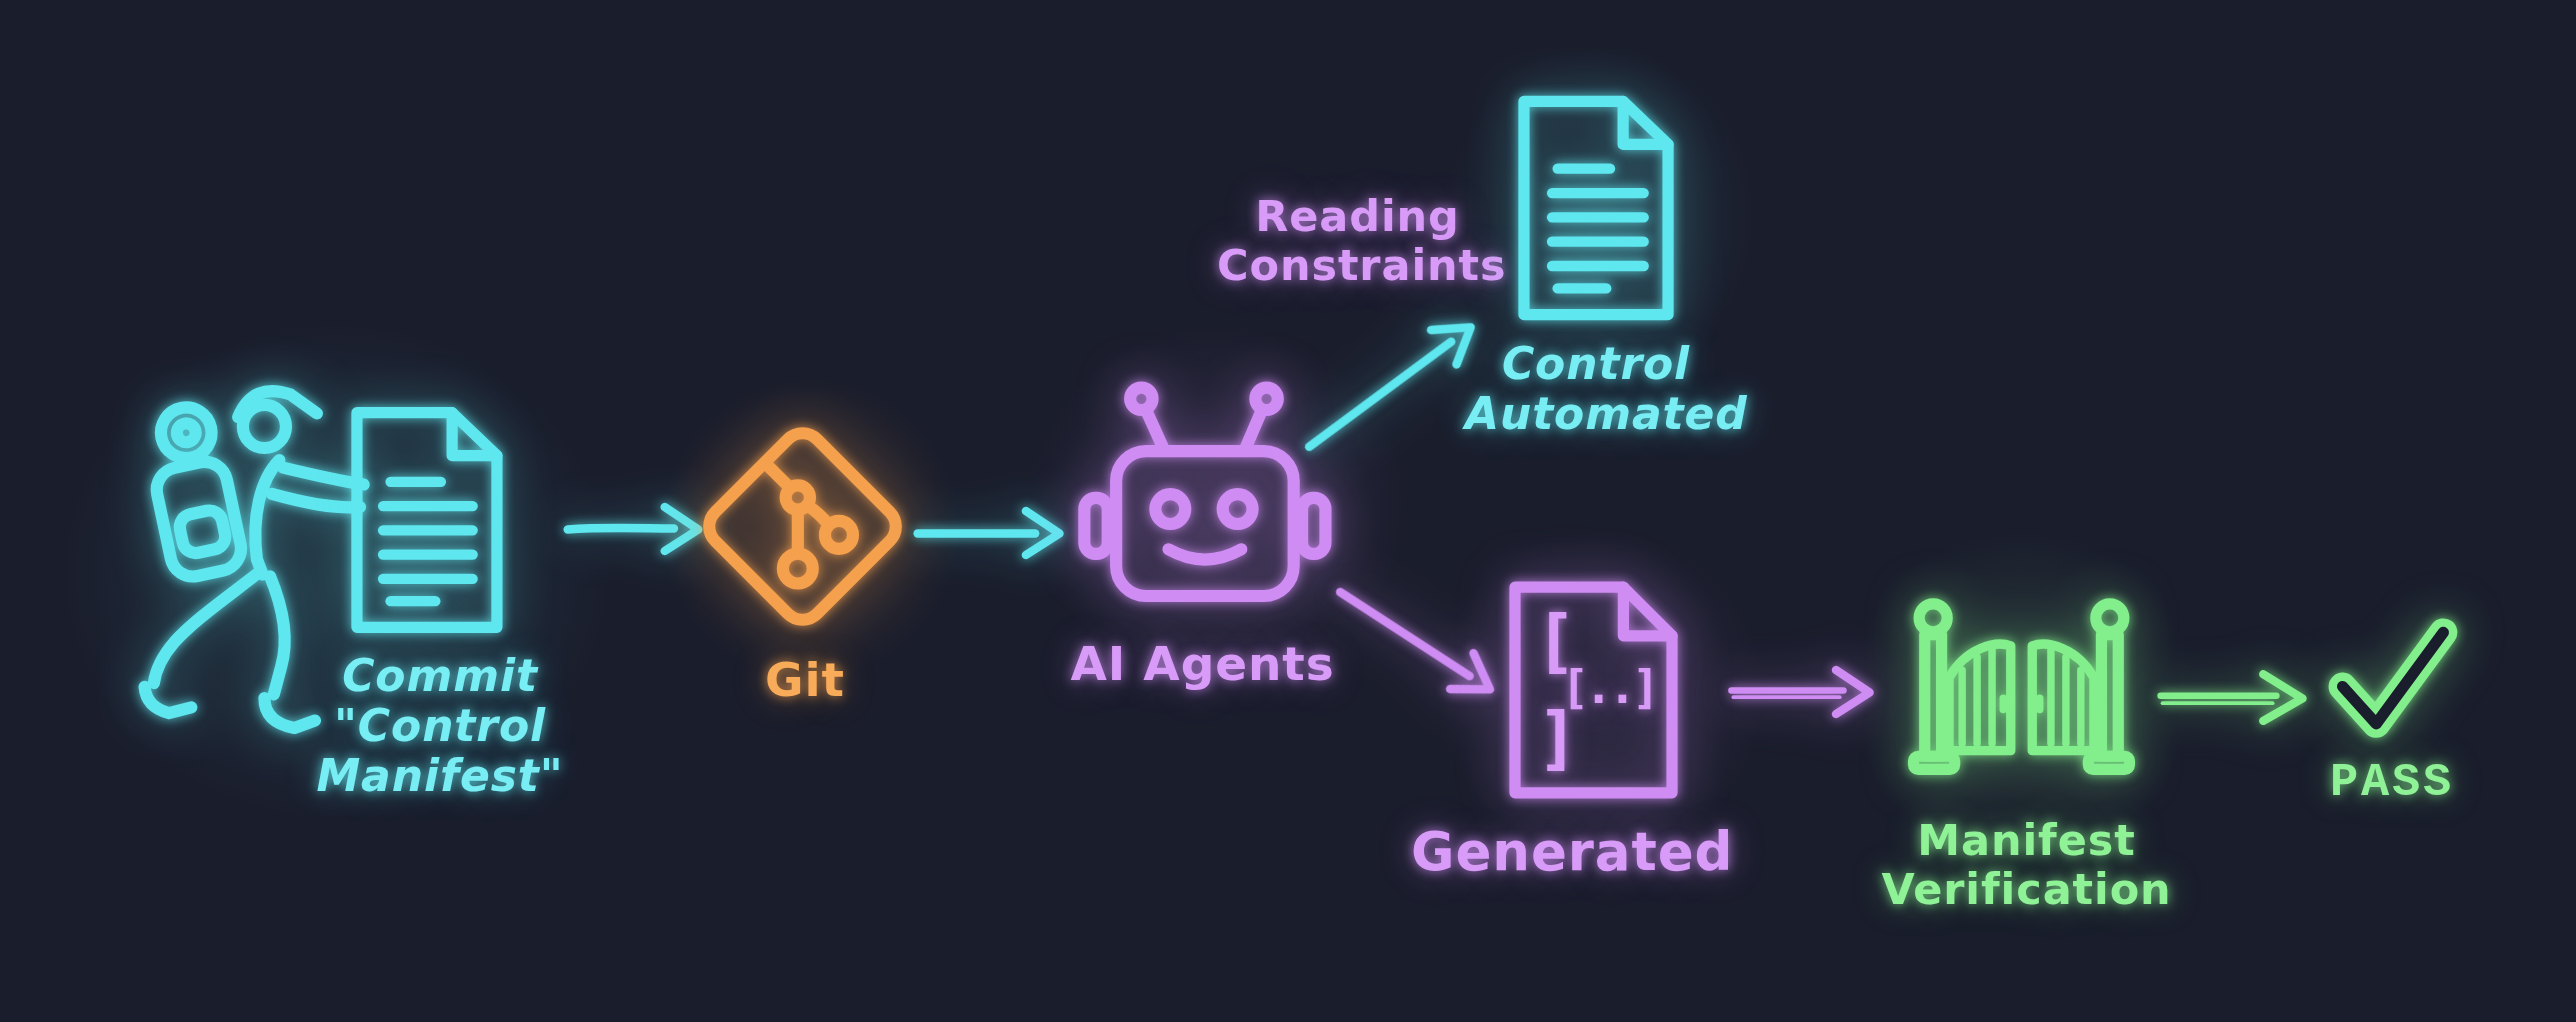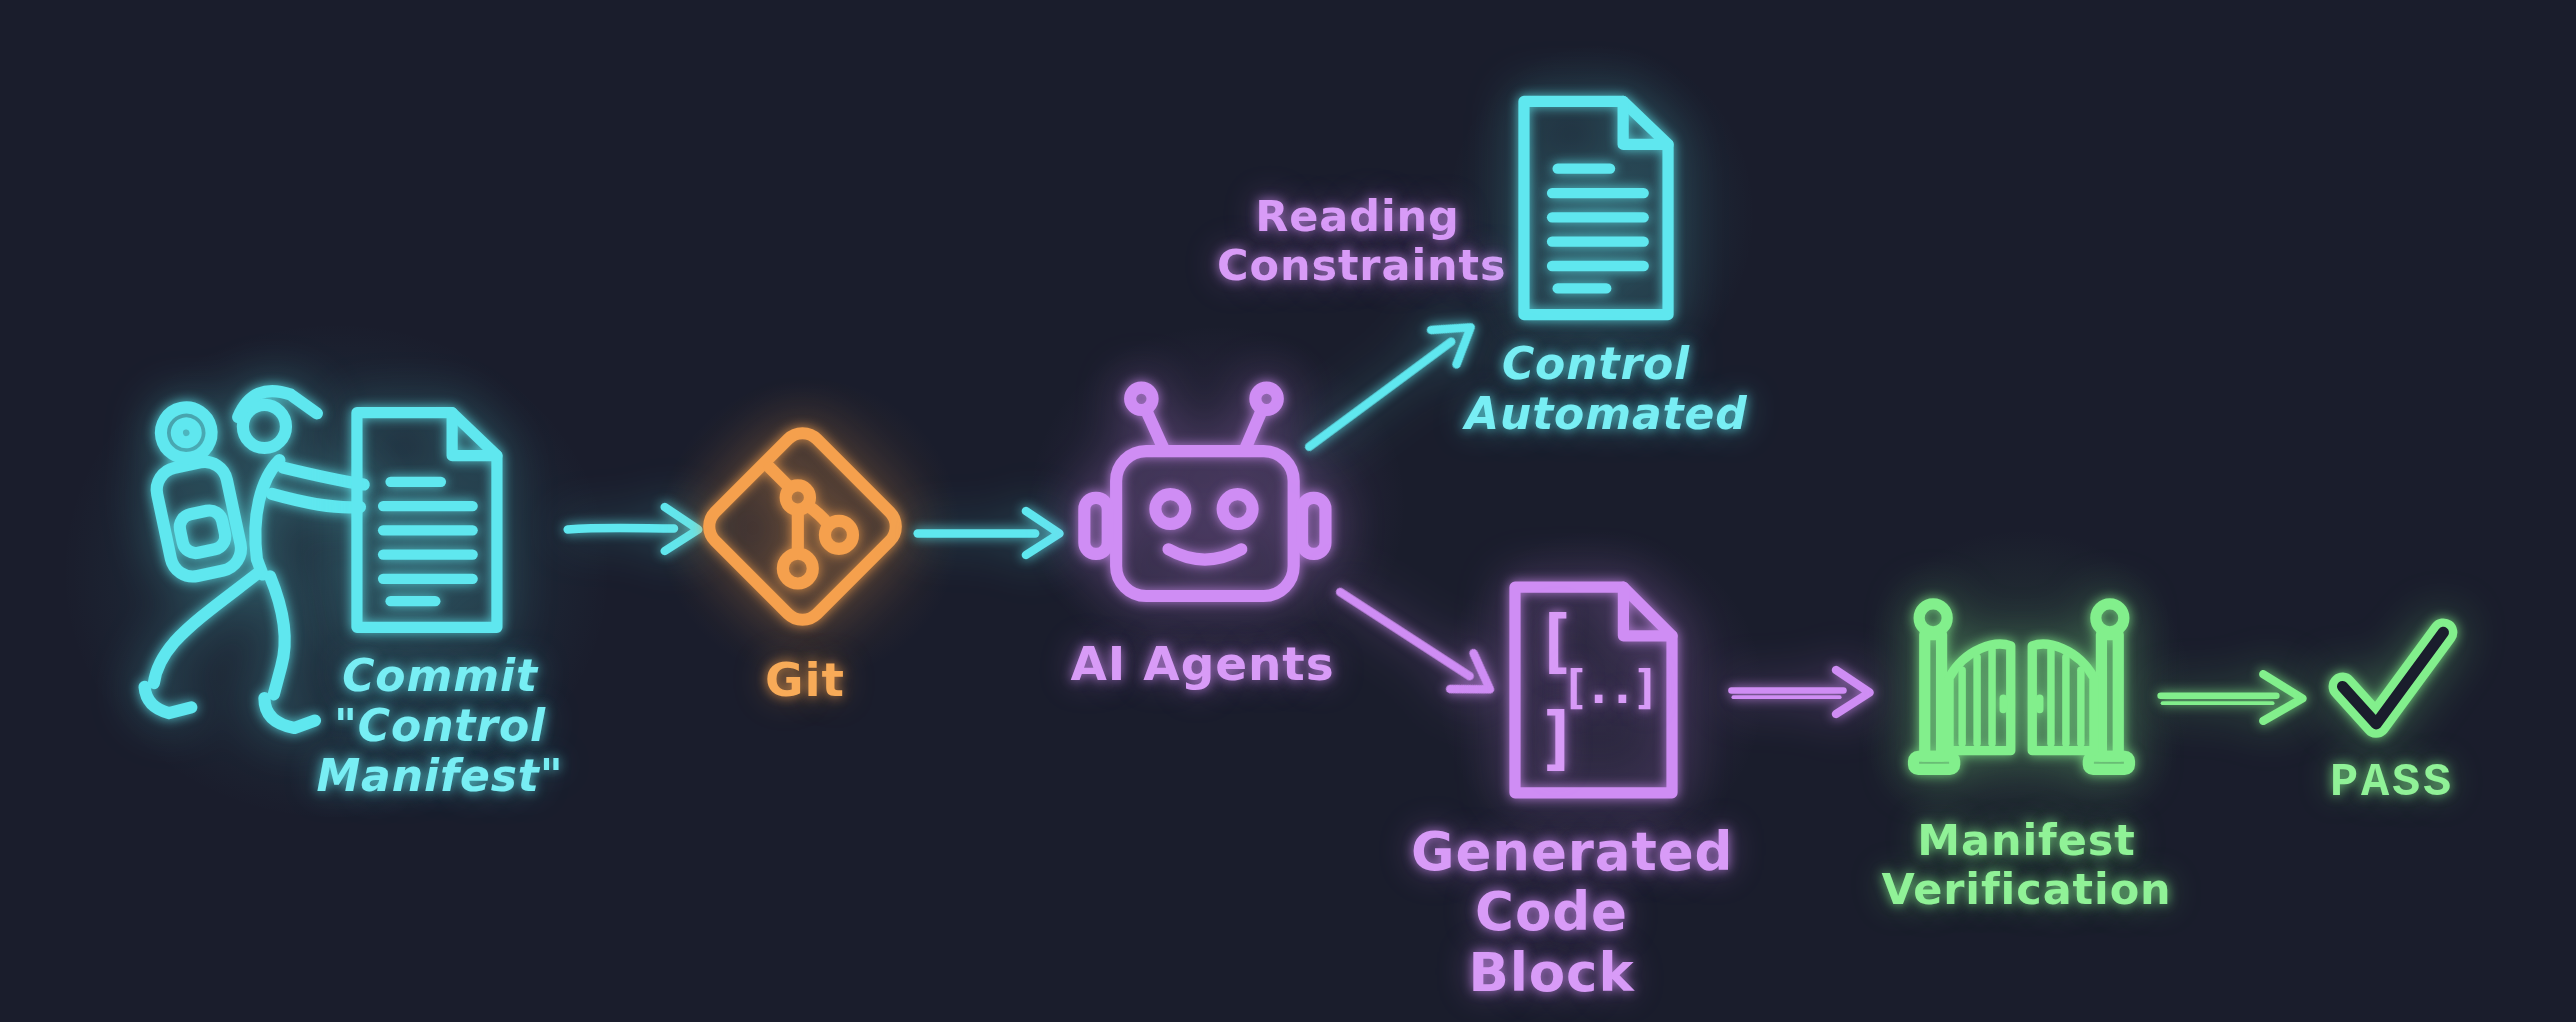--- a/index.html
+++ b/index.html
@@ -167,21 +167,20 @@
     <g class="neon" stroke="#cf8df4" stroke-width="12">
       <path d="M16,12 H132 L184,64 V232 H16 Z"></path>
       <path d="M132,12 V64 H184"></path>
     </g>
   </svg>
   <div class="bracket" style="left:1535px;top:607px;font-size:69px;">[</div>
   <div class="bracket" style="left:1561px;top:663px;font-size:47px;letter-spacing:-4.7px;">[..]</div>
   <div class="bracket" style="left:1537px;top:704px;font-size:69px;">]</div>
   <div class="label t-purple" style="left:1411px;top:822px;width:281px;font-size:53px;">
     <div>Generated</div>
-    <div>Code Block</div>
   </div>
 
   <svg class="icon glow-purple" style="left:1724px;top:657px;" width="154" height="70" viewBox="0 0 165 75">
     <g class="neon" stroke="#cf8df4">
       <path d="M8,36 H128" stroke-width="7"></path>
       <path d="M10,43 H124" stroke-width="4"></path>
       <path d="M120,14 L156,38 L120,61" stroke-width="9"></path>
     </g>
   </svg>
 

